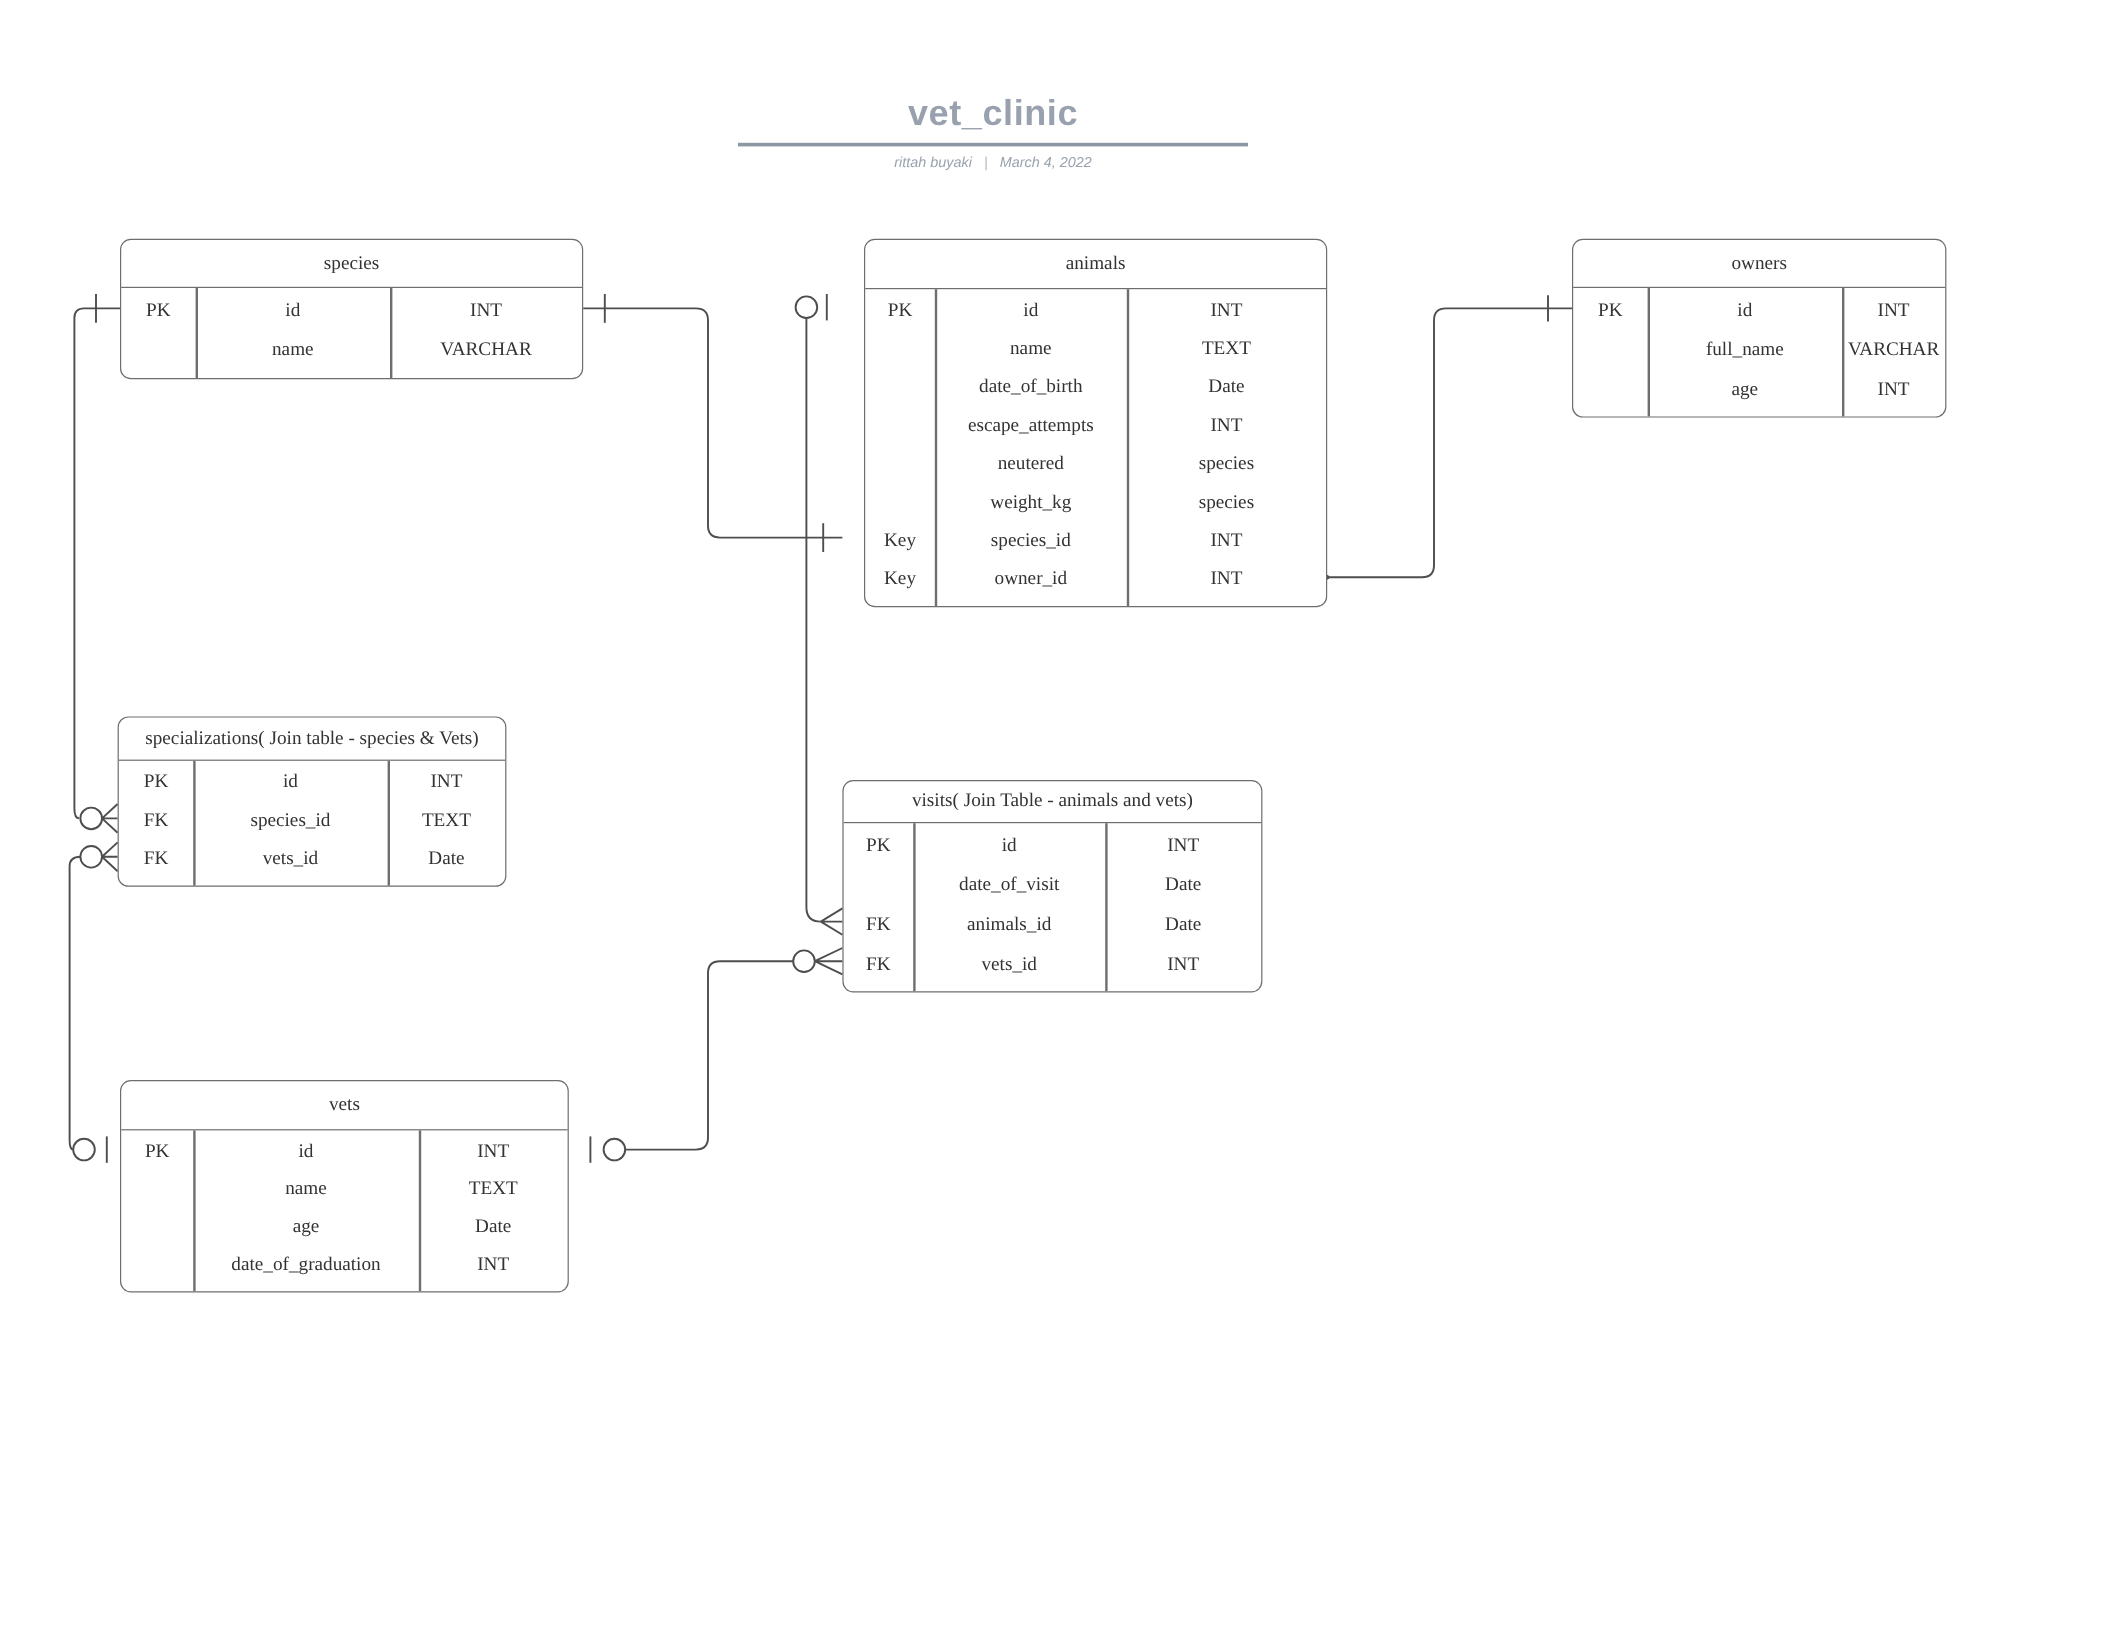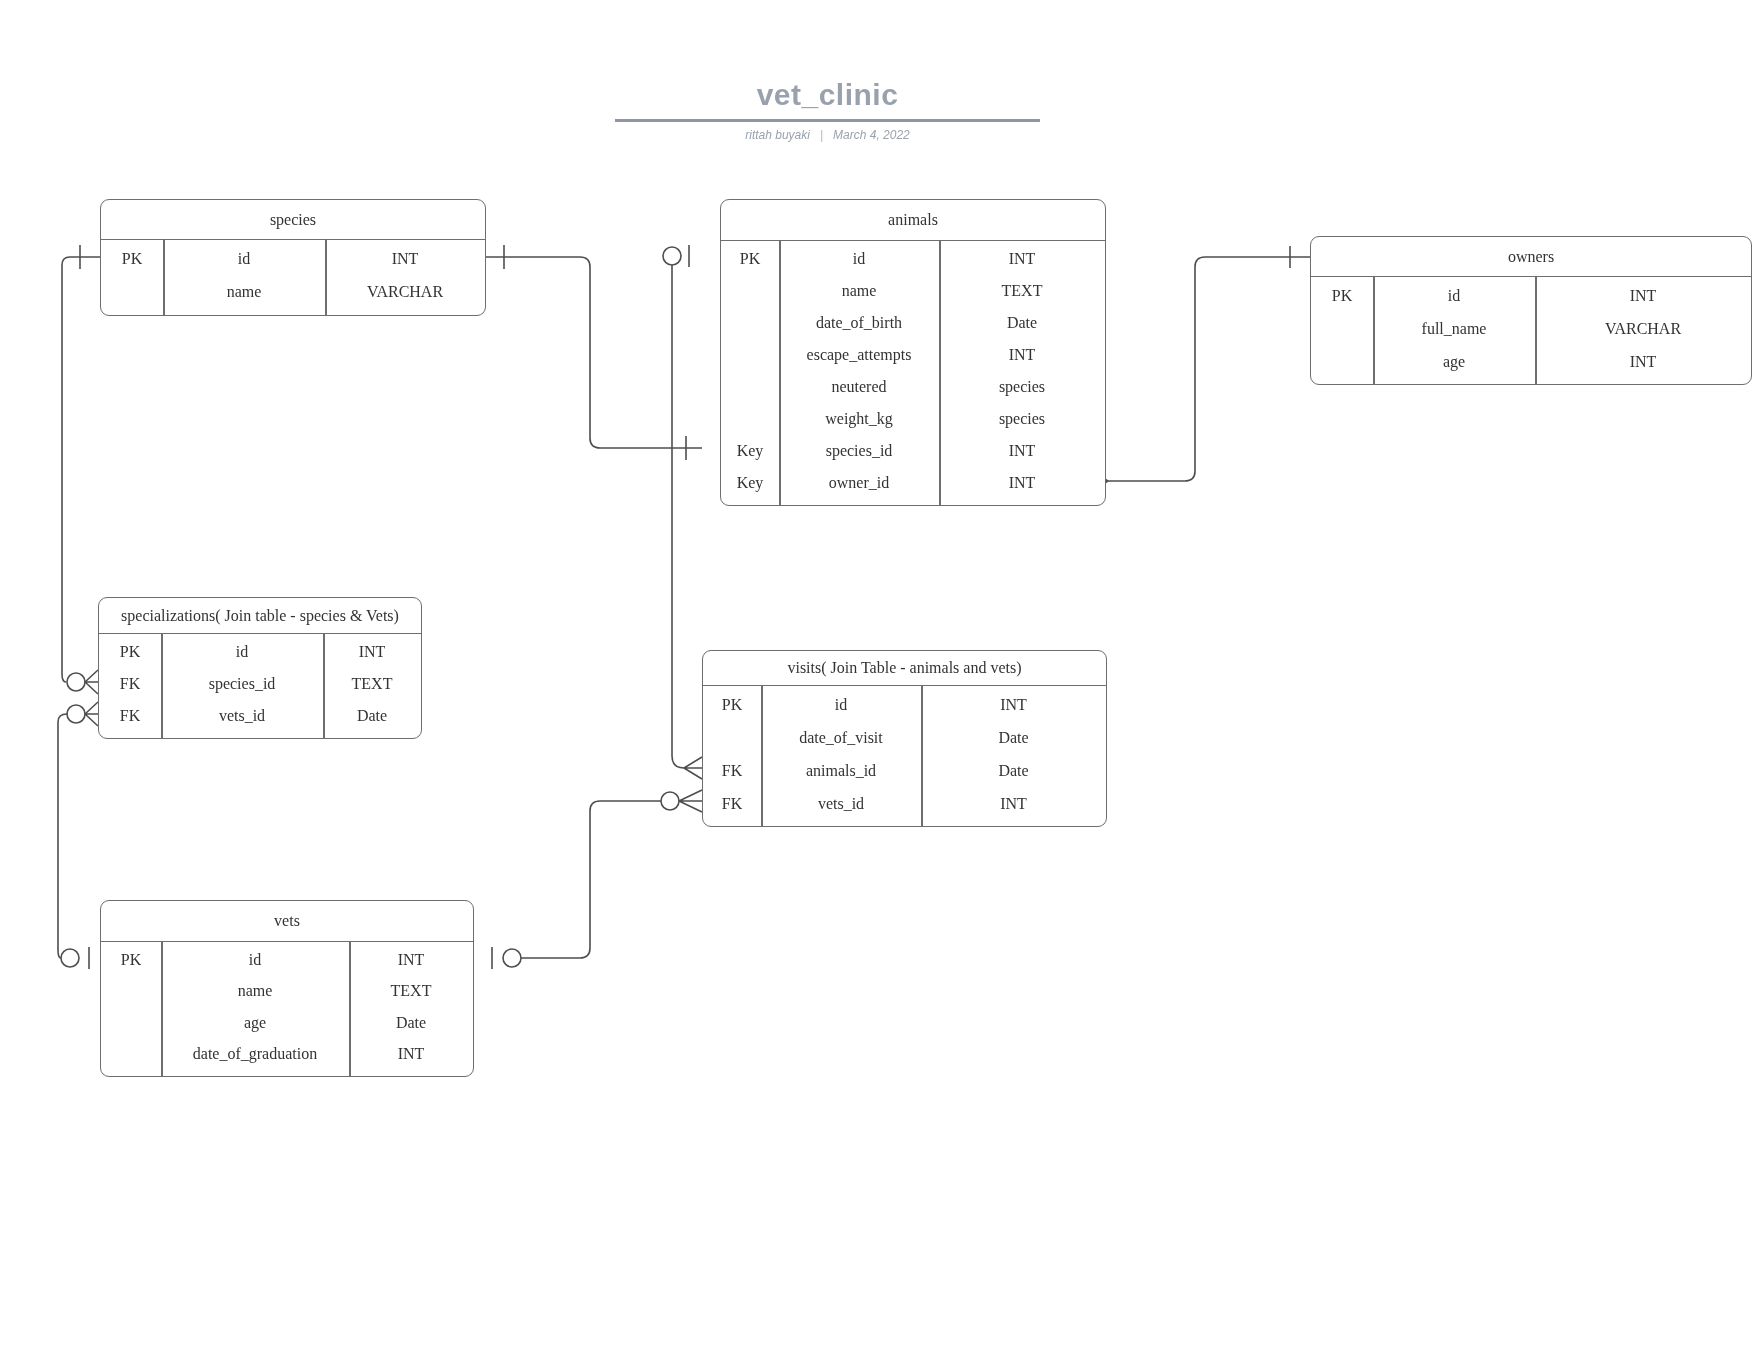--- a/index.html
+++ b/index.html
@@ -27,23 +27,23 @@
             grid-template-columns:var(--kw) var(--nw) 1fr;
             grid-auto-rows:var(--rh);padding:2px 0 6px 0;}
   .cell{display:flex;align-items:center;justify-content:center;
         font-size:16px;color:#333;white-space:nowrap;}
   .vline{position:absolute;top:0;bottom:0;width:1.6px;background:#6e6e6e;}
   .vline.v1{left:var(--kw);}
   .vline.v2{left:calc(var(--kw) + var(--nw));}
 
   #table-species        {left:100px; top:199px; width:386px; --hh:39px; --rh:33.5px; --kw:62px; --nw:162px;}
   #table-animals        {left:720px; top:199px; width:386px; --hh:40px; --rh:32px;   --kw:58px; --nw:160px;}
-  #table-owners         {left:1310px;top:199px; width:442px;margin-top:37px; --hh:39px; --rh:33px;   --kw:62px; --nw:162px;}
+  #table-owners         {left:1310px;top:199px; width:312px; --hh:39px; --rh:33px;   --kw:62px; --nw:162px;}
   #table-specializations{left:98px;  top:597px; width:324px; --hh:35px; --rh:32px;   --kw:62px; --nw:162px;}
-  #table-visits         {left:702px; top:650px; width:405px; --hh:34px; --rh:33px;   --kw:58px; --nw:160px;}
+  #table-visits         {left:702px; top:650px; width:350px; --hh:34px; --rh:33px;   --kw:58px; --nw:160px;}
   #table-vets           {left:100px; top:900px; width:374px; --hh:40px; --rh:31.5px; --kw:60px; --nw:188px;}
 </style>
 </head>
 <body>
 
 <div id="canvas">
 
   <div id="title-block">
     <div id="diagram-title">vet_clinic</div>
     <div id="title-rule"></div>

